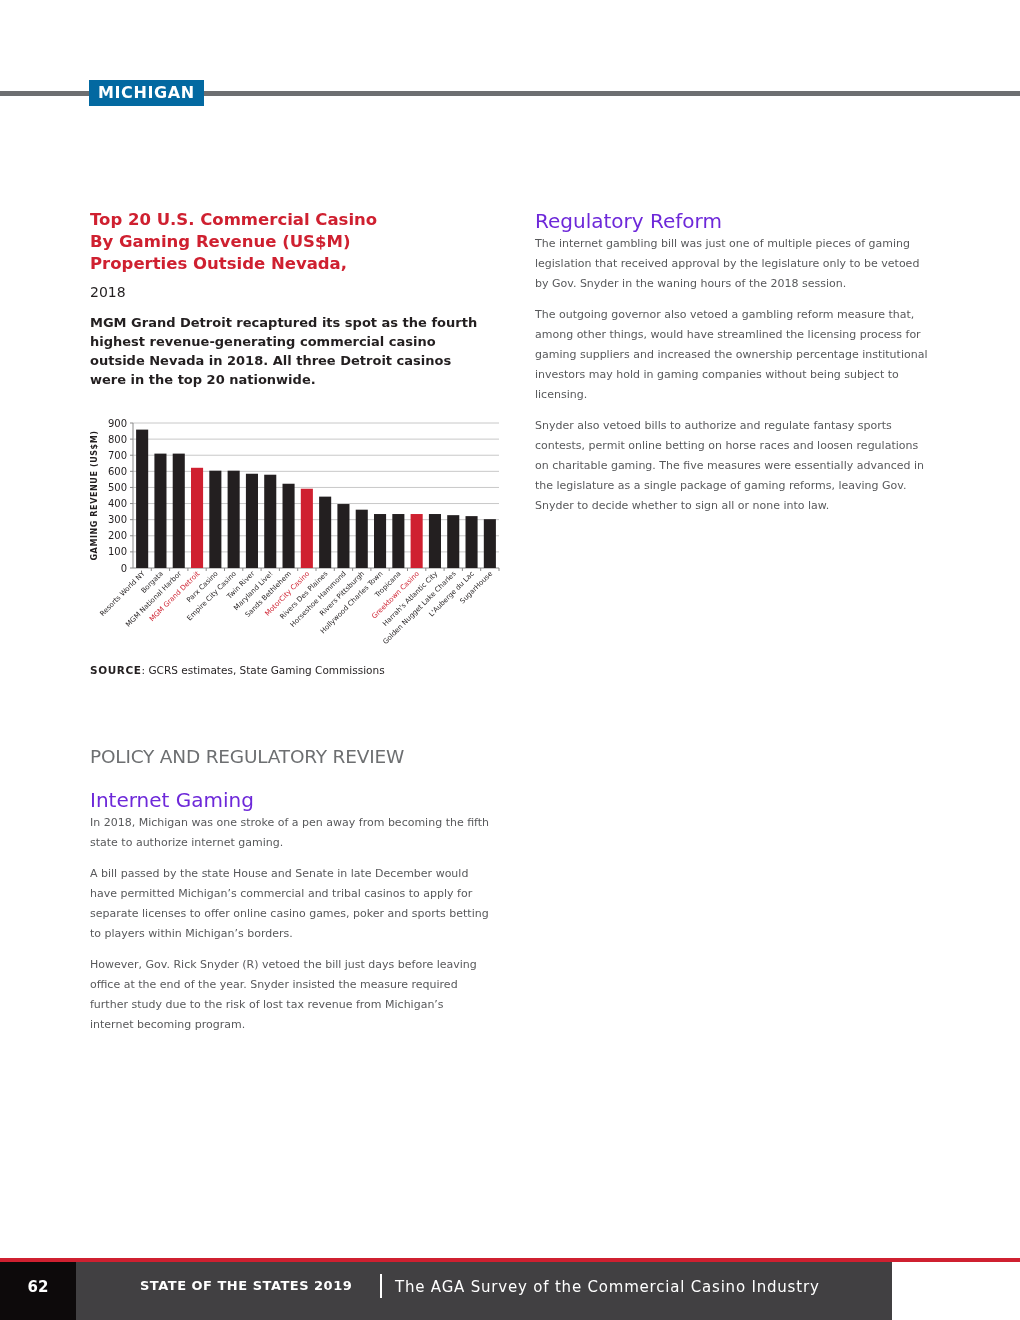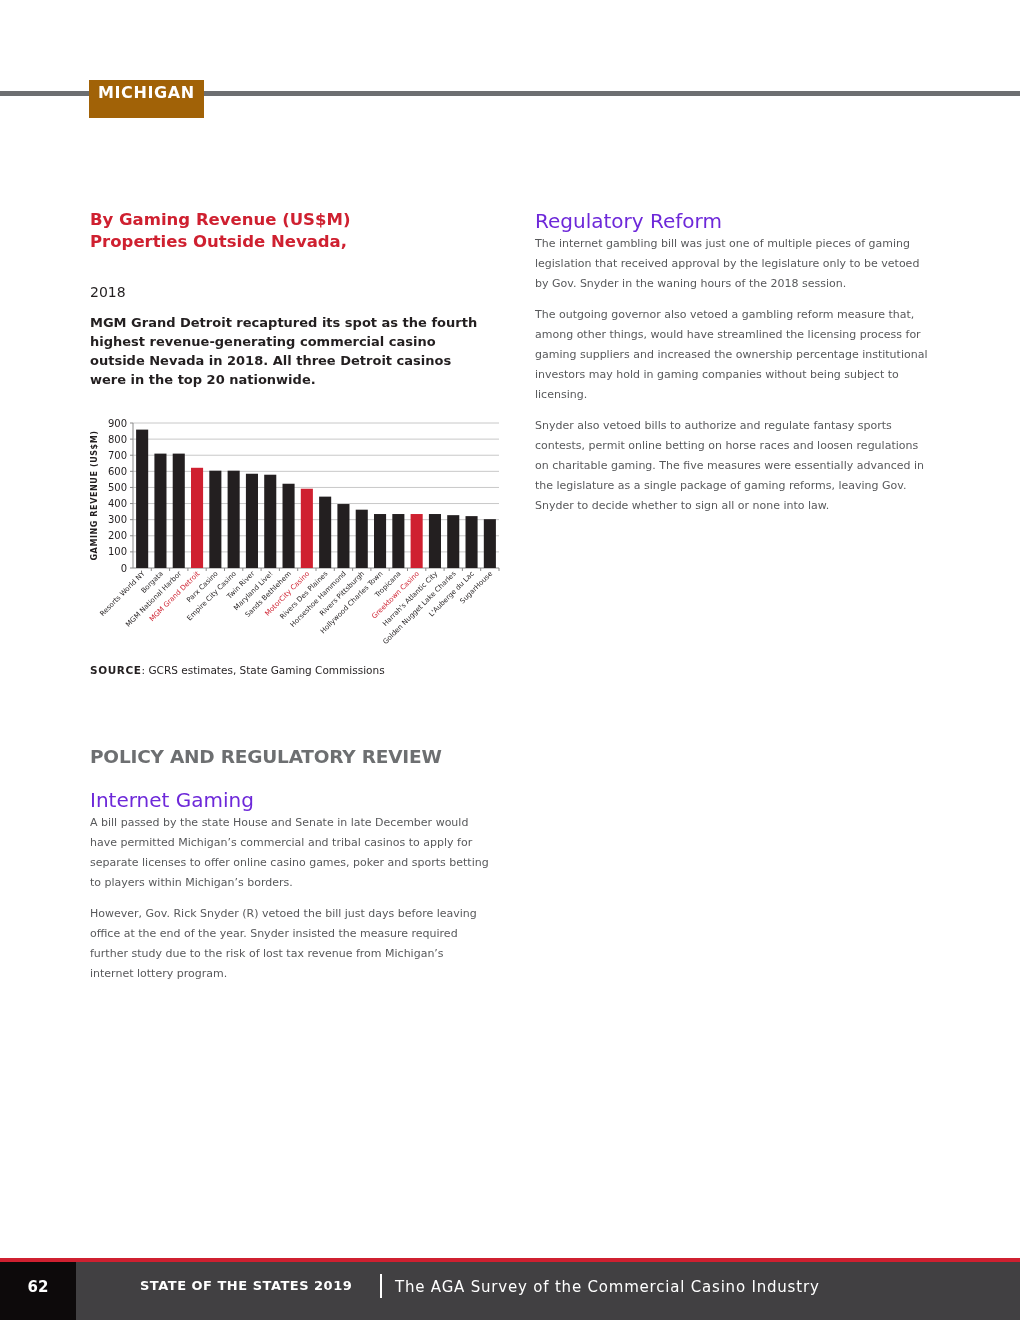--- a/index.html
+++ b/index.html
@@ -1,55 +1,56 @@
 <!DOCTYPE html>
 <html><head>
 <meta charset="utf-8">
 <style>
   * { box-sizing: border-box; margin: 0; padding: 0; }
   html, body { width: 1020px; height: 1320px; background: #ffffff; overflow: hidden; }
   body { position: relative; font-family: "DejaVu Sans", sans-serif; color: #58595b; }
 
   .top-rule { position: absolute; left: 0; top: 91px; width: 1020px; height: 5px; background: #6d6f71; }
-  .state-tag { position: absolute; left: 89px; top: 80px; height: 38px; padding: 0 9px; background: #a16207; color: #fff;
+  .state-tag { position: absolute; left: 89px; top: 80px; height: 26px; padding: 0 9px; background: #0369a1; color: #fff;
     font-family: "DejaVu Sans", sans-serif; font-weight: bold; font-size: 16px; line-height: 26px; letter-spacing: 0.6px; }
 
   .left-col { position: absolute; left: 90px; width: 400px; }
   .right-col { position: absolute; left: 535px; width: 400px; }
 
   .chart-title { top: 209px; color: #cf2030; font-weight: bold; font-size: 16.5px; line-height: 22px; }
   .chart-year { top: 284px; font-size: 14px; color: #231f20; }
   .chart-desc { top: 313px; font-size: 13px; line-height: 19px; color: #231f20; font-weight: bold; }
 
   .chart-area { position: absolute; left: 85px; top: 412px; width: 420px; height: 240px; }
   .chart-area svg { position: absolute; left: 0; top: 0; }
 
   .source { top: 664px; font-size: 10.5px; color: #231f20; }
   .source .lbl { font-weight: bold; letter-spacing: 0.6px; }
 
-  .section-title { top: 746px; font-size: 18.5px; font-weight: bold; color: #6d6f71; letter-spacing: -0.2px; }
+  .section-title { top: 746px; font-size: 18.5px; font-weight: normal; color: #6d6f71; letter-spacing: -0.2px; }
   .sub-head { font-size: 20px; color: #6d28d9; }
   .body-text { font-size: 11px; line-height: 20px; color: #58595b; }
   .body-text p { margin-bottom: 11px; }
 
   .footer-red { position: absolute; left: 0; top: 1258px; width: 1020px; height: 4px; background: #cf2030; }
-  .footer { position: absolute; left: 0; top: 1262px; width: 1020px; height: 58px; background: #414042; }
+  .footer { position: absolute; left: 0; top: 1262px; width: 892px; height: 58px; background: #414042; }
   .footer-num { position: absolute; left: 0; top: 0; width: 76px; height: 58px; background: #0d0a0b; color: #fff;
     font-weight: bold; font-size: 15px; line-height: 50px; text-align: center; }
   .footer-title { position: absolute; left: 140px; top: 16px; color: #fff; font-weight: bold; font-size: 13px; letter-spacing: 0.5px; }
   .footer-sep { position: absolute; left: 380px; top: 12px; width: 2px; height: 24px; background: #fff; }
   .footer-sub { position: absolute; left: 395px; top: 16px; color: #fff; font-size: 15px; letter-spacing: 0.8px; }
 </style>
 </head>
 <body>
 
 <div class="top-rule"></div>
 <div class="state-tag">MICHIGAN</div>
 
 <div class="left-col chart-title">
+  <div>Top 20 U.S. Commercial Casino</div>
   <div>By Gaming Revenue (US$M)</div>
   <div>Properties Outside Nevada,</div>
 </div>
 <div class="left-col chart-year">2018</div>
 <div class="left-col chart-desc">MGM Grand Detroit recaptured its spot as the fourth highest revenue-generating commercial casino outside Nevada in 2018. All three Detroit casinos were in the top 20 nationwide.</div>
 
 <div class="chart-area">
   <svg id="chart-svg" width="420" height="240">
       <line x1="45" x2="48" y1="156" y2="156" stroke="#8a8a8a" stroke-width="1"></line>
       <text x="42" y="159.5" text-anchor="end" font-size="10" fill="#231f20" font-family="DejaVu Sans, sans-serif">0</text>
@@ -146,22 +147,23 @@
     </svg>
 </div>
 
 <div class="left-col source">
   <span class="lbl">SOURCE</span><span>: GCRS estimates, State Gaming Commissions</span>
 </div>
 
 <div class="left-col section-title">POLICY AND REGULATORY REVIEW</div>
 <div class="left-col sub-head" style="top:788px;">Internet Gaming</div>
 <div class="left-col body-text" style="top:813px; width:400px;">
+  <p>In 2018, Michigan was one stroke of a pen away from becoming the fifth state to authorize internet gaming.</p>
   <p>A bill passed by the state House and Senate in late December would have permitted Michigan’s commercial and tribal casinos to apply for separate licenses to offer online casino games, poker and sports betting to players within Michigan’s borders.</p>
-  <p>However, Gov. Rick Snyder (R) vetoed the bill just days before leaving office at the end of the year. Snyder insisted the measure required further study due to the risk of lost tax revenue from Michigan’s internet lottery program.</p>
+  <p>However, Gov. Rick Snyder (R) vetoed the bill just days before leaving office at the end of the year. Snyder insisted the measure required further study due to the risk of lost tax revenue from Michigan’s internet becoming program.</p>
 </div>
 
 <div class="right-col sub-head" style="top:209px;">Regulatory Reform</div>
 <div class="right-col body-text" style="top:234px; width:400px;">
   <p>The internet gambling bill was just one of multiple pieces of gaming legislation that received approval by the legislature only to be vetoed by Gov. Snyder in the waning hours of the 2018 session.</p>
   <p>The outgoing governor also vetoed a gambling reform measure that, among other things, would have streamlined the licensing process for gaming suppliers and increased the ownership percentage institutional investors may hold in gaming companies without being subject to licensing.</p>
   <p>Snyder also vetoed bills to authorize and regulate fantasy sports contests, permit online betting on horse races and loosen regulations on charitable gaming. The five measures were essentially advanced in the legislature as a single package of gaming reforms, leaving Gov. Snyder to decide whether to sign all or none into law.</p>
 </div>
 
 <div class="footer-red"></div>

